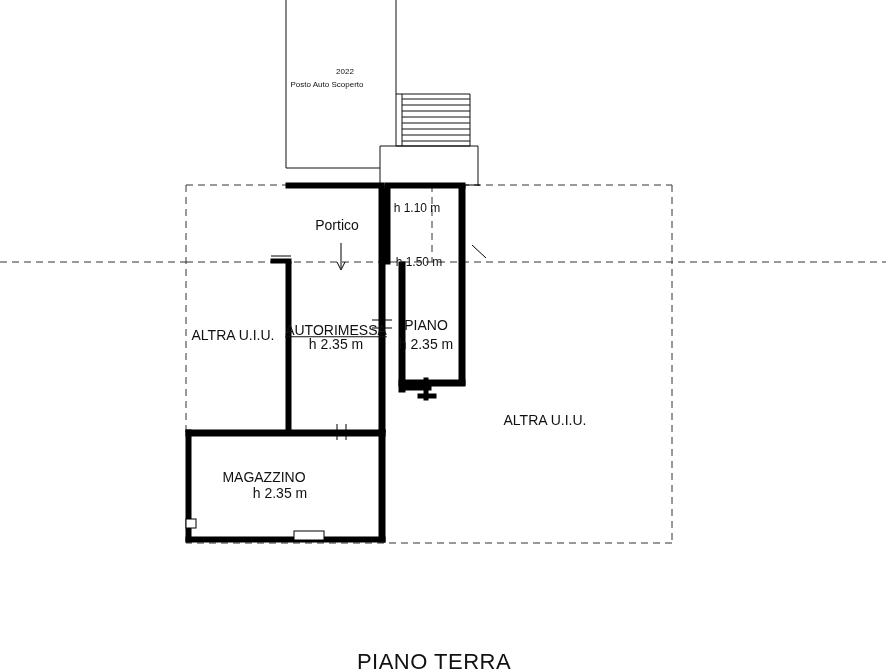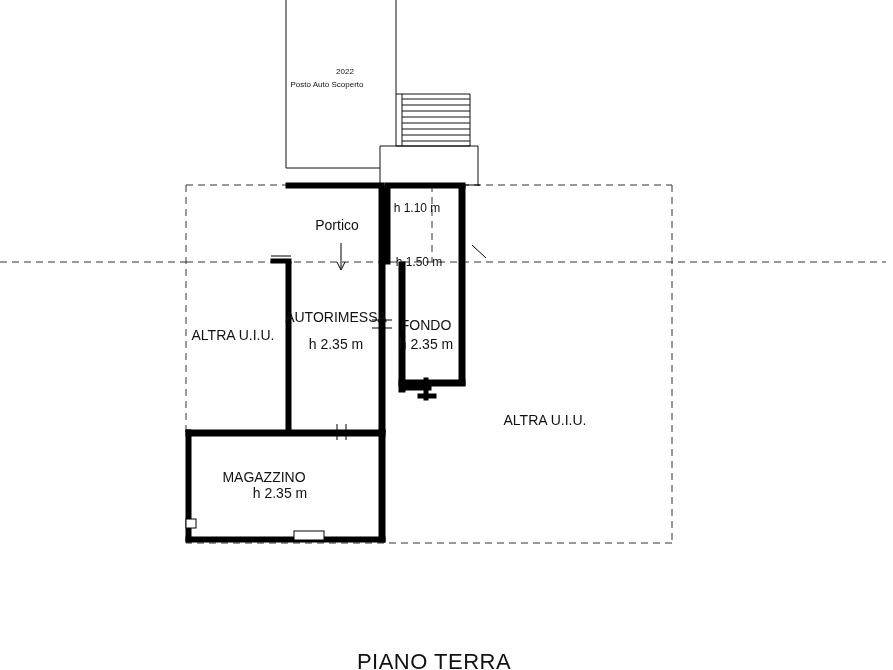--- a/index.html
+++ b/index.html
@@ -127,24 +127,24 @@
   <div class="label lbl-small" style="left:345px; top:72px;">2022</div>
   <div class="label lbl-small" style="left:327px; top:85px;">Posto Auto Scoperto</div>
 
   <div class="label lbl-room" style="left:337px; top:226px;">Portico</div>
 
   <div class="label lbl-h" style="left:417px; top:208px;">h 1.10 m</div>
   <div class="label lbl-h" style="left:419px; top:222px;margin-top:40px;">h 1.50 m</div>
 
   <div class="label lbl-room" style="left:233px; top:336px;">ALTRA U.I.U.</div>
 
-  <div class="label lbl-room" style="left:336px; top:318px;">AUTORIMESSA</div>
+  <div class="label lbl-room" style="left:336px; top:331px;text-decoration:underline;">AUTORIMESSA</div>
   <div class="label lbl-room" style="left:336px; top:345px;">h 2.35 m</div>
 
-  <div class="label lbl-room" style="left:426px; top:326px;">FONDO</div>
+  <div class="label lbl-room" style="left:426px; top:326px;">PIANO</div>
   <div class="label lbl-room" style="left:426px; top:345px;">h 2.35 m</div>
 
   <div class="label lbl-room" style="left:545px; top:421px;">ALTRA U.I.U.</div>
 
   <div class="label lbl-room" style="left:264px; top:478px;">MAGAZZINO</div>
   <div class="label lbl-room" style="left:280px; top:494px;">h 2.35 m</div>
 
   <div class="label lbl-title" style="left:434px; top:662px;">PIANO TERRA</div>
 
 </div>

